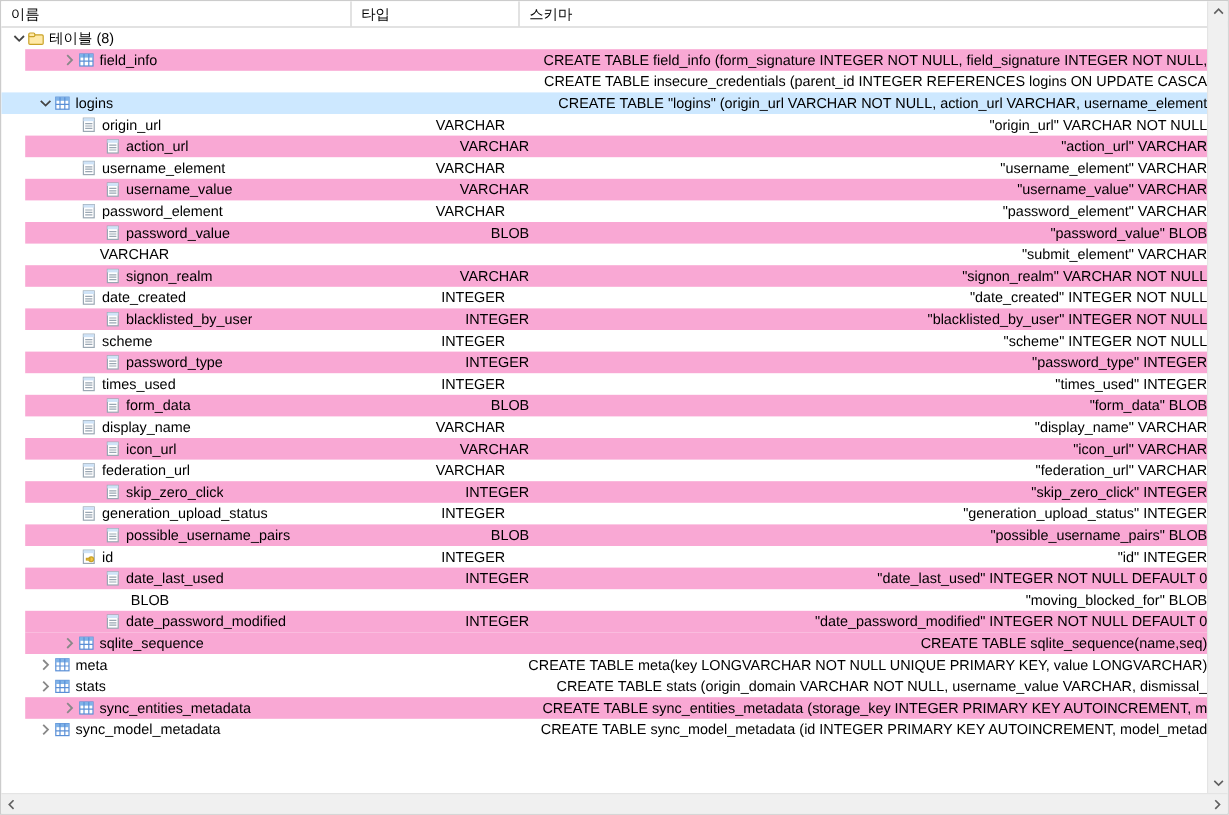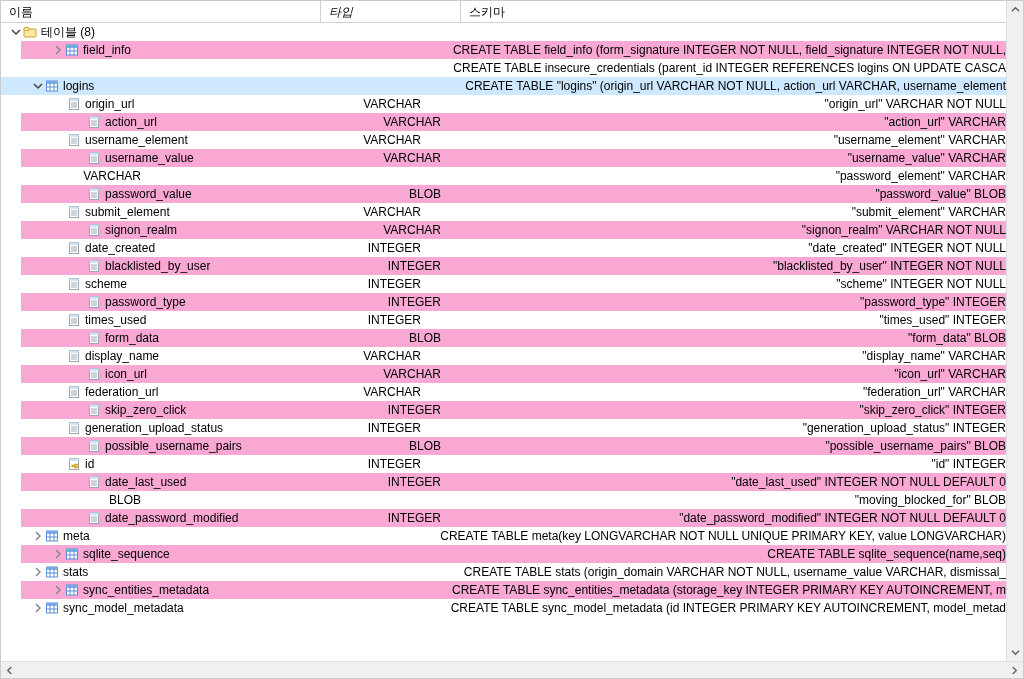--- a/index.html
+++ b/index.html
@@ -20,22 +20,22 @@
       border-bottom: 1px solid #d0d0d0;
       background: #fff;
       user-select: none;
     }
     .header-cell {
       padding: 3px 8px;
       border-right: 1px solid #d0d0d0;
       overflow: hidden;
       white-space: nowrap;
     }
-    .col-name { width: 320px; flex-shrink: 0; }
-    .col-type { width: 140px; flex-shrink: 0; font-style: italic; }
+    .col-name { width: 292px; flex-shrink: 0; }
+    .col-type { width: 140px; flex-shrink: 0; }
     .col-schema { flex: 1; }
     .body {
       position: absolute;
       top: 22px;
       left: 0;
       right: 17px;
       bottom: 17px;
       overflow: hidden;
     }
     .row {
@@ -240,20 +240,34 @@
             <line x1="4" y1="8" x2="10" y2="8" stroke="#9aa7b3"></line>
             <line x1="4" y1="10" x2="10" y2="10" stroke="#9aa7b3"></line>
           </svg>
         </span>
         <span class="label">username_value</span>
       </div>
       <div class="cell type">VARCHAR</div>
       <div class="cell schema">"username_value" VARCHAR</div>
     </div>
     <div class="row">
+      <div class="cell name">
+        <span class="indent" style="width: 52px;"></span>
+        <span class="exp-spacer"></span>
+        <span class="icon">
+          <svg width="14" height="14" viewBox="0 0 14 14">
+            <rect x="2.5" y="1.5" width="9" height="11" fill="#fff" stroke="#9aa7b3"></rect>
+            <rect x="2.5" y="1.5" width="9" height="2.5" fill="#cfe3f7"></rect>
+            <line x1="4" y1="6" x2="10" y2="6" stroke="#9aa7b3"></line>
+            <line x1="4" y1="8" x2="10" y2="8" stroke="#9aa7b3"></line>
+            <line x1="4" y1="10" x2="10" y2="10" stroke="#9aa7b3"></line>
+          </svg>
+        </span>
+        <span class="label">password_element</span>
+      </div>
       <div class="cell type">VARCHAR</div>
       <div class="cell schema">"password_element" VARCHAR</div>
     </div>
     <div class="row alt">
       <div class="cell name">
         <span class="indent" style="width: 52px;"></span>
         <span class="exp-spacer"></span>
         <span class="icon">
           <svg width="14" height="14" viewBox="0 0 14 14">
             <rect x="2.5" y="1.5" width="9" height="11" fill="#fff" stroke="#9aa7b3"></rect>
@@ -262,34 +276,20 @@
             <line x1="4" y1="8" x2="10" y2="8" stroke="#9aa7b3"></line>
             <line x1="4" y1="10" x2="10" y2="10" stroke="#9aa7b3"></line>
           </svg>
         </span>
         <span class="label">password_value</span>
       </div>
       <div class="cell type">BLOB</div>
       <div class="cell schema">"password_value" BLOB</div>
     </div>
     <div class="row">
-      <div class="cell name">
-        <span class="indent" style="width: 52px;"></span>
-        <span class="exp-spacer"></span>
-        <span class="icon">
-          <svg width="14" height="14" viewBox="0 0 14 14">
-            <rect x="2.5" y="1.5" width="9" height="11" fill="#fff" stroke="#9aa7b3"></rect>
-            <rect x="2.5" y="1.5" width="9" height="2.5" fill="#cfe3f7"></rect>
-            <line x1="4" y1="6" x2="10" y2="6" stroke="#9aa7b3"></line>
-            <line x1="4" y1="8" x2="10" y2="8" stroke="#9aa7b3"></line>
-            <line x1="4" y1="10" x2="10" y2="10" stroke="#9aa7b3"></line>
-          </svg>
-        </span>
-        <span class="label">submit_element</span>
-      </div>
       <div class="cell type">VARCHAR</div>
       <div class="cell schema">"submit_element" VARCHAR</div>
     </div>
     <div class="row alt">
       <div class="cell name">
         <span class="indent" style="width: 52px;"></span>
         <span class="exp-spacer"></span>
         <span class="icon">
           <svg width="14" height="14" viewBox="0 0 14 14">
             <rect x="2.5" y="1.5" width="9" height="11" fill="#fff" stroke="#9aa7b3"></rect>
@@ -570,63 +570,63 @@
             <line x1="4" y1="6" x2="10" y2="6" stroke="#9aa7b3"></line>
             <line x1="4" y1="8" x2="10" y2="8" stroke="#9aa7b3"></line>
             <line x1="4" y1="10" x2="10" y2="10" stroke="#9aa7b3"></line>
           </svg>
         </span>
         <span class="label">date_password_modified</span>
       </div>
       <div class="cell type">INTEGER</div>
       <div class="cell schema">"date_password_modified" INTEGER NOT NULL DEFAULT 0</div>
     </div>
-    <div class="row">
+    <div class="row alt">
       <div class="cell name">
         <span class="indent" style="width: 30px;"></span>
         <span class="expander">
           <svg viewBox="0 0 10 10">
             <path d="M3 1 L7 5 L3 9" fill="none" stroke="#888" stroke-width="1.5"></path>
           </svg>
         </span>
         <span class="icon">
           <svg width="14" height="14" viewBox="0 0 14 14">
             <rect x="1.5" y="2" width="11" height="10" fill="#fff" stroke="#5a8fd6"></rect>
             <rect x="1.5" y="2" width="11" height="3" fill="#7fb2e8"></rect>
             <line x1="5" y1="2" x2="5" y2="12" stroke="#5a8fd6"></line>
             <line x1="9" y1="2" x2="9" y2="12" stroke="#5a8fd6"></line>
             <line x1="1.5" y1="8" x2="12.5" y2="8" stroke="#5a8fd6"></line>
           </svg>
         </span>
-        <span class="label">meta</span>
-      </div>
-      <div class="cell type"></div>
-      <div class="cell schema">CREATE TABLE meta(key LONGVARCHAR NOT NULL UNIQUE PRIMARY KEY, value LONGVARCHAR)</div>
-    </div>
-    <div class="row alt">
+        <span class="label">sqlite_sequence</span>
+      </div>
+      <div class="cell type"></div>
+      <div class="cell schema">CREATE TABLE sqlite_sequence(name,seq)</div>
+    </div>
+    <div class="row">
       <div class="cell name">
         <span class="indent" style="width: 30px;"></span>
         <span class="expander">
           <svg viewBox="0 0 10 10">
             <path d="M3 1 L7 5 L3 9" fill="none" stroke="#888" stroke-width="1.5"></path>
           </svg>
         </span>
         <span class="icon">
           <svg width="14" height="14" viewBox="0 0 14 14">
             <rect x="1.5" y="2" width="11" height="10" fill="#fff" stroke="#5a8fd6"></rect>
             <rect x="1.5" y="2" width="11" height="3" fill="#7fb2e8"></rect>
             <line x1="5" y1="2" x2="5" y2="12" stroke="#5a8fd6"></line>
             <line x1="9" y1="2" x2="9" y2="12" stroke="#5a8fd6"></line>
             <line x1="1.5" y1="8" x2="12.5" y2="8" stroke="#5a8fd6"></line>
           </svg>
         </span>
-        <span class="label">sqlite_sequence</span>
-      </div>
-      <div class="cell type"></div>
-      <div class="cell schema">CREATE TABLE sqlite_sequence(name,seq)</div>
+        <span class="label">meta</span>
+      </div>
+      <div class="cell type"></div>
+      <div class="cell schema">CREATE TABLE meta(key LONGVARCHAR NOT NULL UNIQUE PRIMARY KEY, value LONGVARCHAR)</div>
     </div>
     <div class="row">
       <div class="cell name">
         <span class="indent" style="width: 30px;"></span>
         <span class="expander">
           <svg viewBox="0 0 10 10">
             <path d="M3 1 L7 5 L3 9" fill="none" stroke="#888" stroke-width="1.5"></path>
           </svg>
         </span>
         <span class="icon">

